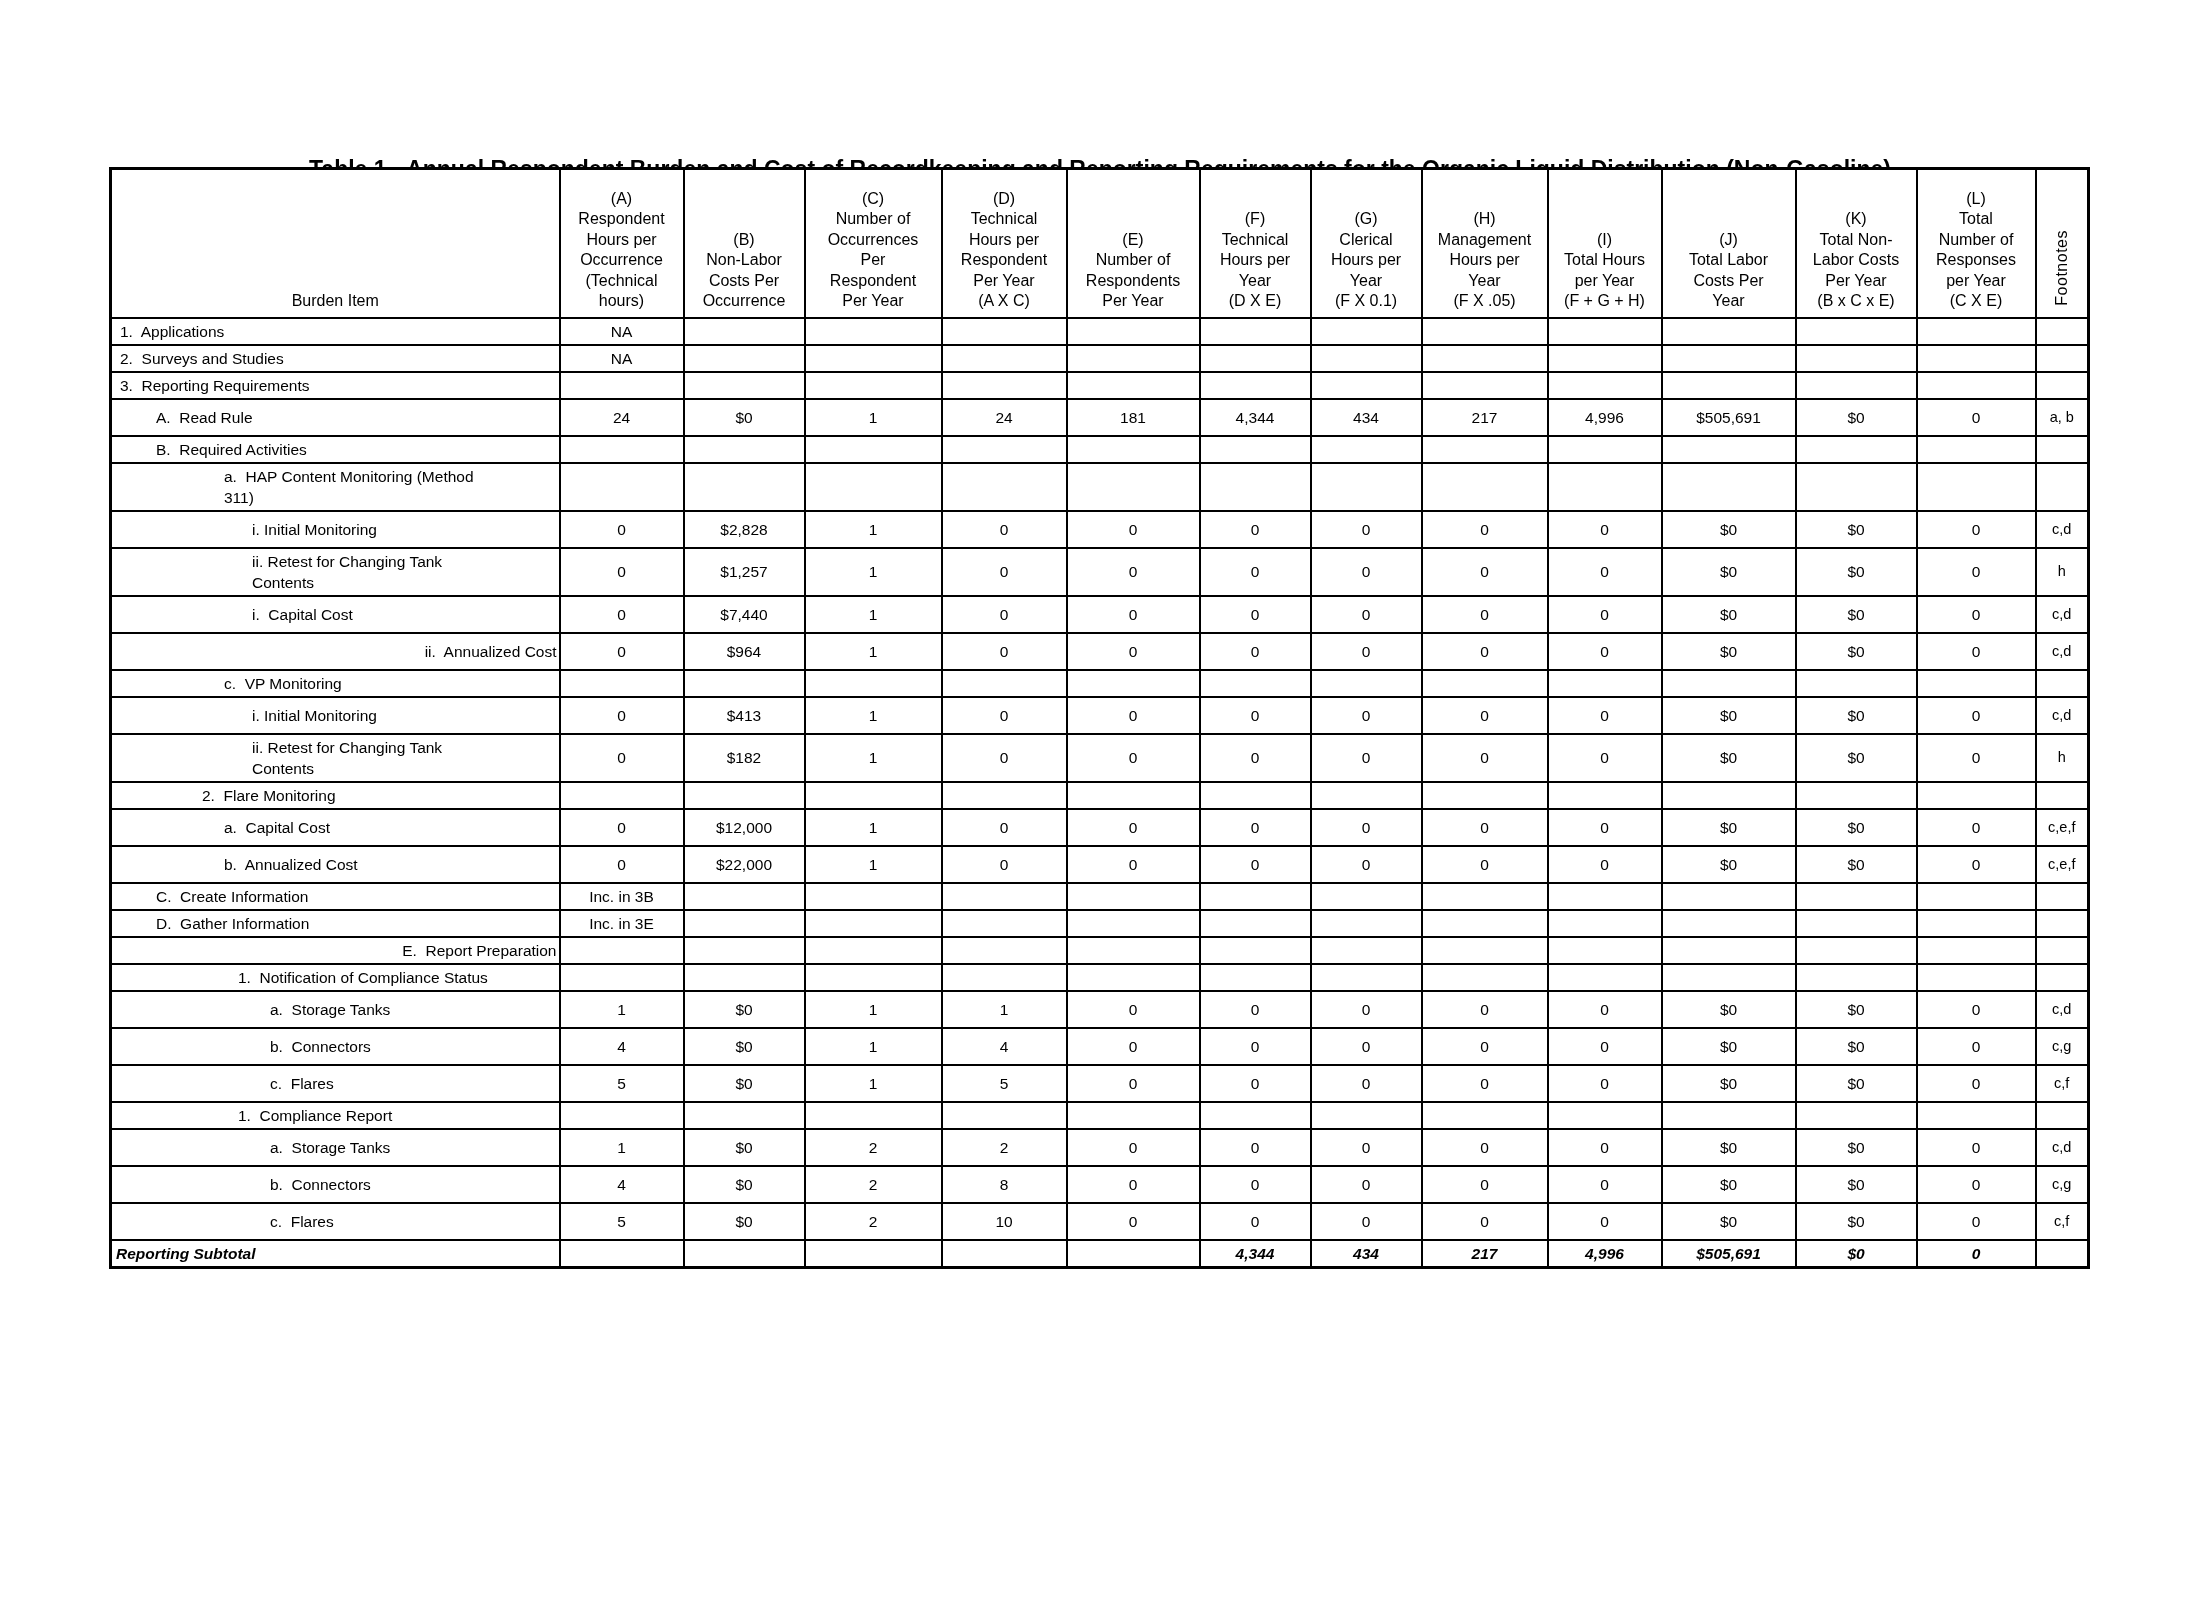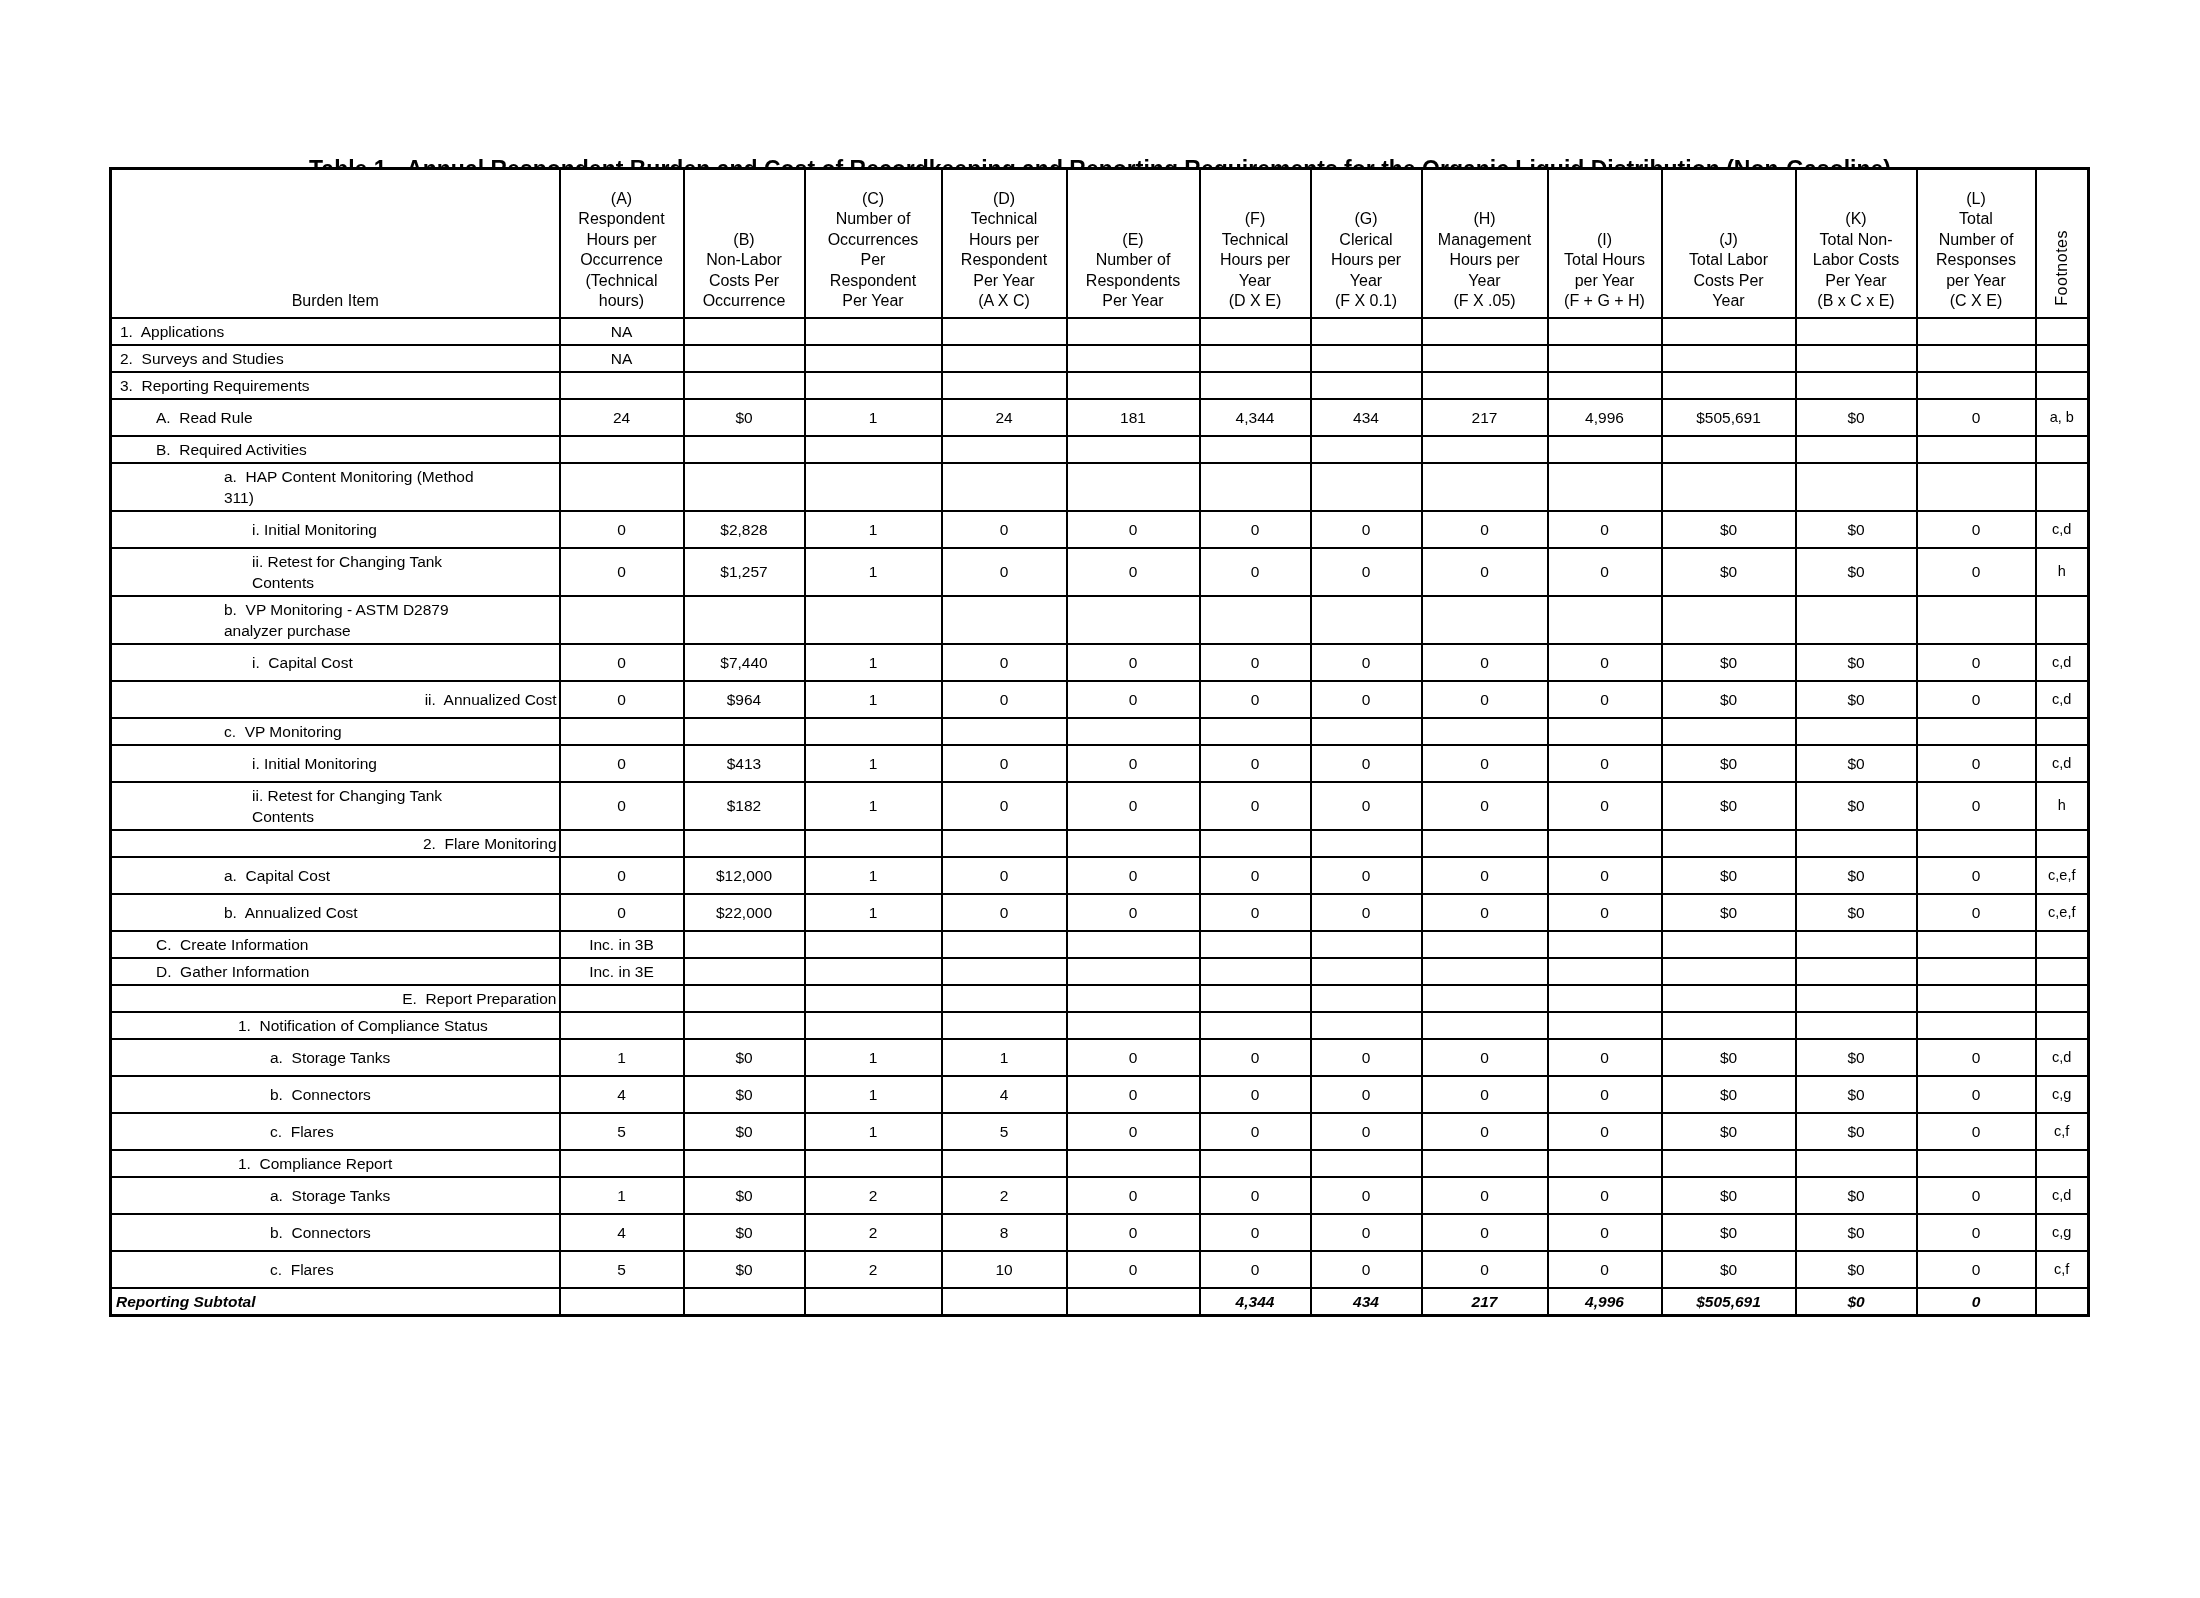--- a/index.html
+++ b/index.html
@@ -273,37 +273,20 @@
         <td>0</td>
         <td>0</td>
         <td>0</td>
         <td>0</td>
         <td>$0</td>
         <td>$0</td>
         <td>0</td>
         <td class="fn-cell">h</td>
       </tr>
       <tr>
-        <td class="burden-cell" style="padding-left: 112px;">b.  VP Monitoring - ASTM D2879
-analyzer purchase</td>
-        <td></td>
-        <td></td>
-        <td></td>
-        <td></td>
-        <td></td>
-        <td></td>
-        <td></td>
-        <td></td>
-        <td></td>
-        <td></td>
-        <td></td>
-        <td></td>
-        <td class="fn-cell"></td>
-      </tr>
-      <tr>
         <td class="burden-cell" style="padding-left: 140px;">i.  Capital Cost</td>
         <td>0</td>
         <td>$7,440</td>
         <td>1</td>
         <td>0</td>
         <td>0</td>
         <td>0</td>
         <td>0</td>
         <td>0</td>
         <td>0</td>
@@ -371,21 +354,21 @@
         <td>0</td>
         <td>0</td>
         <td>0</td>
         <td>0</td>
         <td>$0</td>
         <td>$0</td>
         <td>0</td>
         <td class="fn-cell">h</td>
       </tr>
       <tr>
-        <td class="burden-cell" style="padding-left: 90px; text-align: right;">2.  Flare Monitoring</td>
+        <td class="burden-cell" style="padding-left: 90px;">2.  Flare Monitoring</td>
         <td></td>
         <td></td>
         <td></td>
         <td></td>
         <td></td>
         <td></td>
         <td></td>
         <td></td>
         <td></td>
         <td></td>

